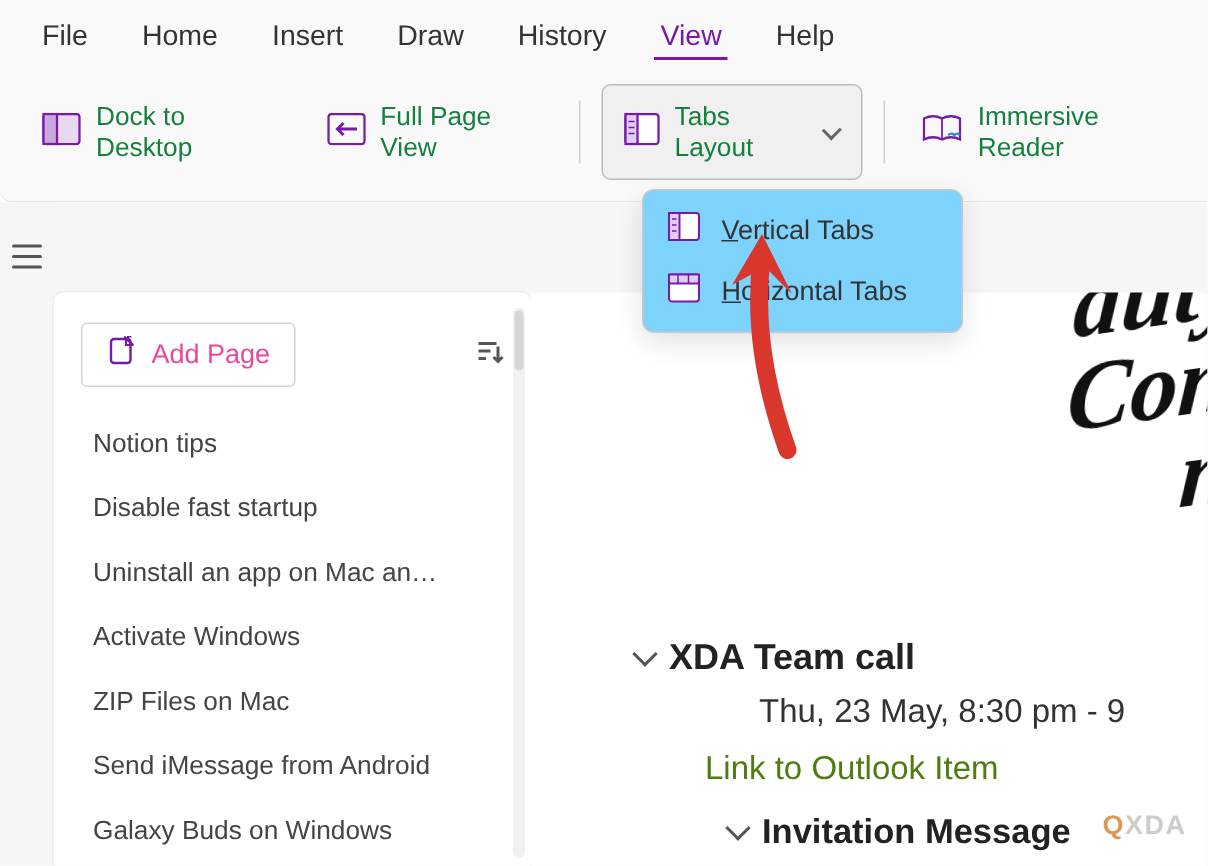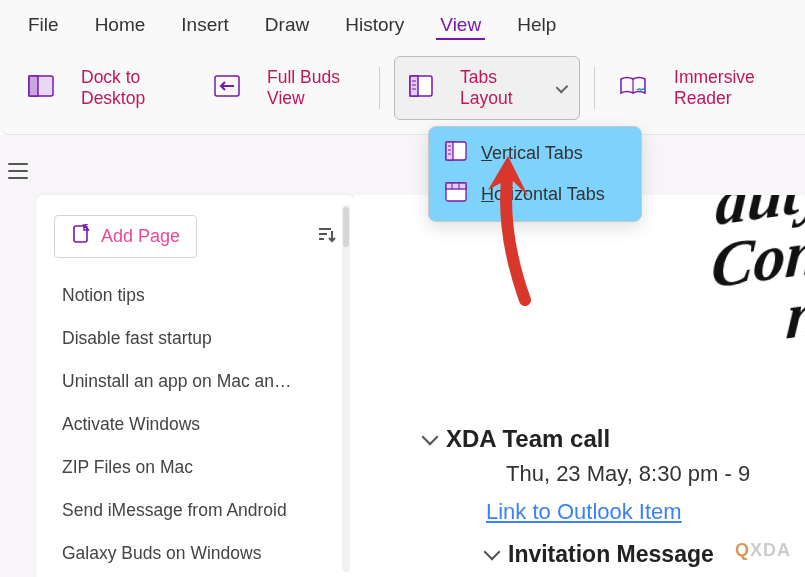--- a/index.html
+++ b/index.html
@@ -39,23 +39,23 @@
     align-items: center;
     gap: 14px;
     padding: 8px 10px 14px 18px;
     background: #faf9fa;
     border-bottom: 1px solid #e5e5e5;
     border-radius: 0 0 0 8px;
   }
   .tb-btn {
     display: flex;
     align-items: center;
-    gap: 27px;
+    gap: 10px;
     font-size: 17.5px;
-    color: #be185d;
+    color: #15803d;
     cursor: pointer;
     padding: 8px 10px;
     border-radius: 6px;
   }
   .tb-divider {
     width: 1px;
     height: 42px;
     background: #d0d0d0;
   }
   .tb-btn.open {
@@ -219,23 +219,22 @@
     margin-bottom:8px;
   }
   .meta {
     font-size:22px;
     color:#333;
     margin-left:82px;
     margin-bottom:12px;
   }
   .link {
     font-size:22px;
-    color:#3b82f6;
-    text-decoration:underline;
-    margin-left:62px;
+    color:#4d7c0f;
+    margin-left:46px;
     cursor:pointer;
     display:inline-block;
     margin-bottom:16px;
   }
   .sub-heading {
     font-size:23px;
     font-weight:700;
     color:#222;
     margin-left:62px;
   }
@@ -282,21 +281,21 @@
     </span>
     <span>Dock to Desktop</span>
   </div>
   <div class="tb-btn">
     <span class="icon-box">
       <svg width="26" height="22">
           <rect x="1" y="1" width="24" height="20" rx="2" fill="none" stroke="#7719aa" stroke-width="1.5"></rect>
           <path d="M20 11 L8 11 M11 7 L7 11 L11 15" stroke="#7719aa" stroke-width="2" fill="none"></path>
         </svg>
     </span>
-    <span>Full Buds View</span>
+    <span>Full Page View</span>
   </div>
   <div class="tb-divider"></div>
   <div class="tb-btn open">
     <span class="icon-box">
       <svg width="24" height="22">
           <rect x="1" y="1" width="22" height="20" rx="2" fill="#fff" stroke="#7719aa" stroke-width="1.5"></rect>
           <rect x="1" y="1" width="8" height="20" fill="#e1cdef" stroke="#7719aa" stroke-width="1.5"></rect>
           <line x1="3" y1="6" x2="7" y2="6" stroke="#7719aa"></line>
           <line x1="3" y1="10" x2="7" y2="10" stroke="#7719aa"></line>
           <line x1="3" y1="14" x2="7" y2="14" stroke="#7719aa"></line>

